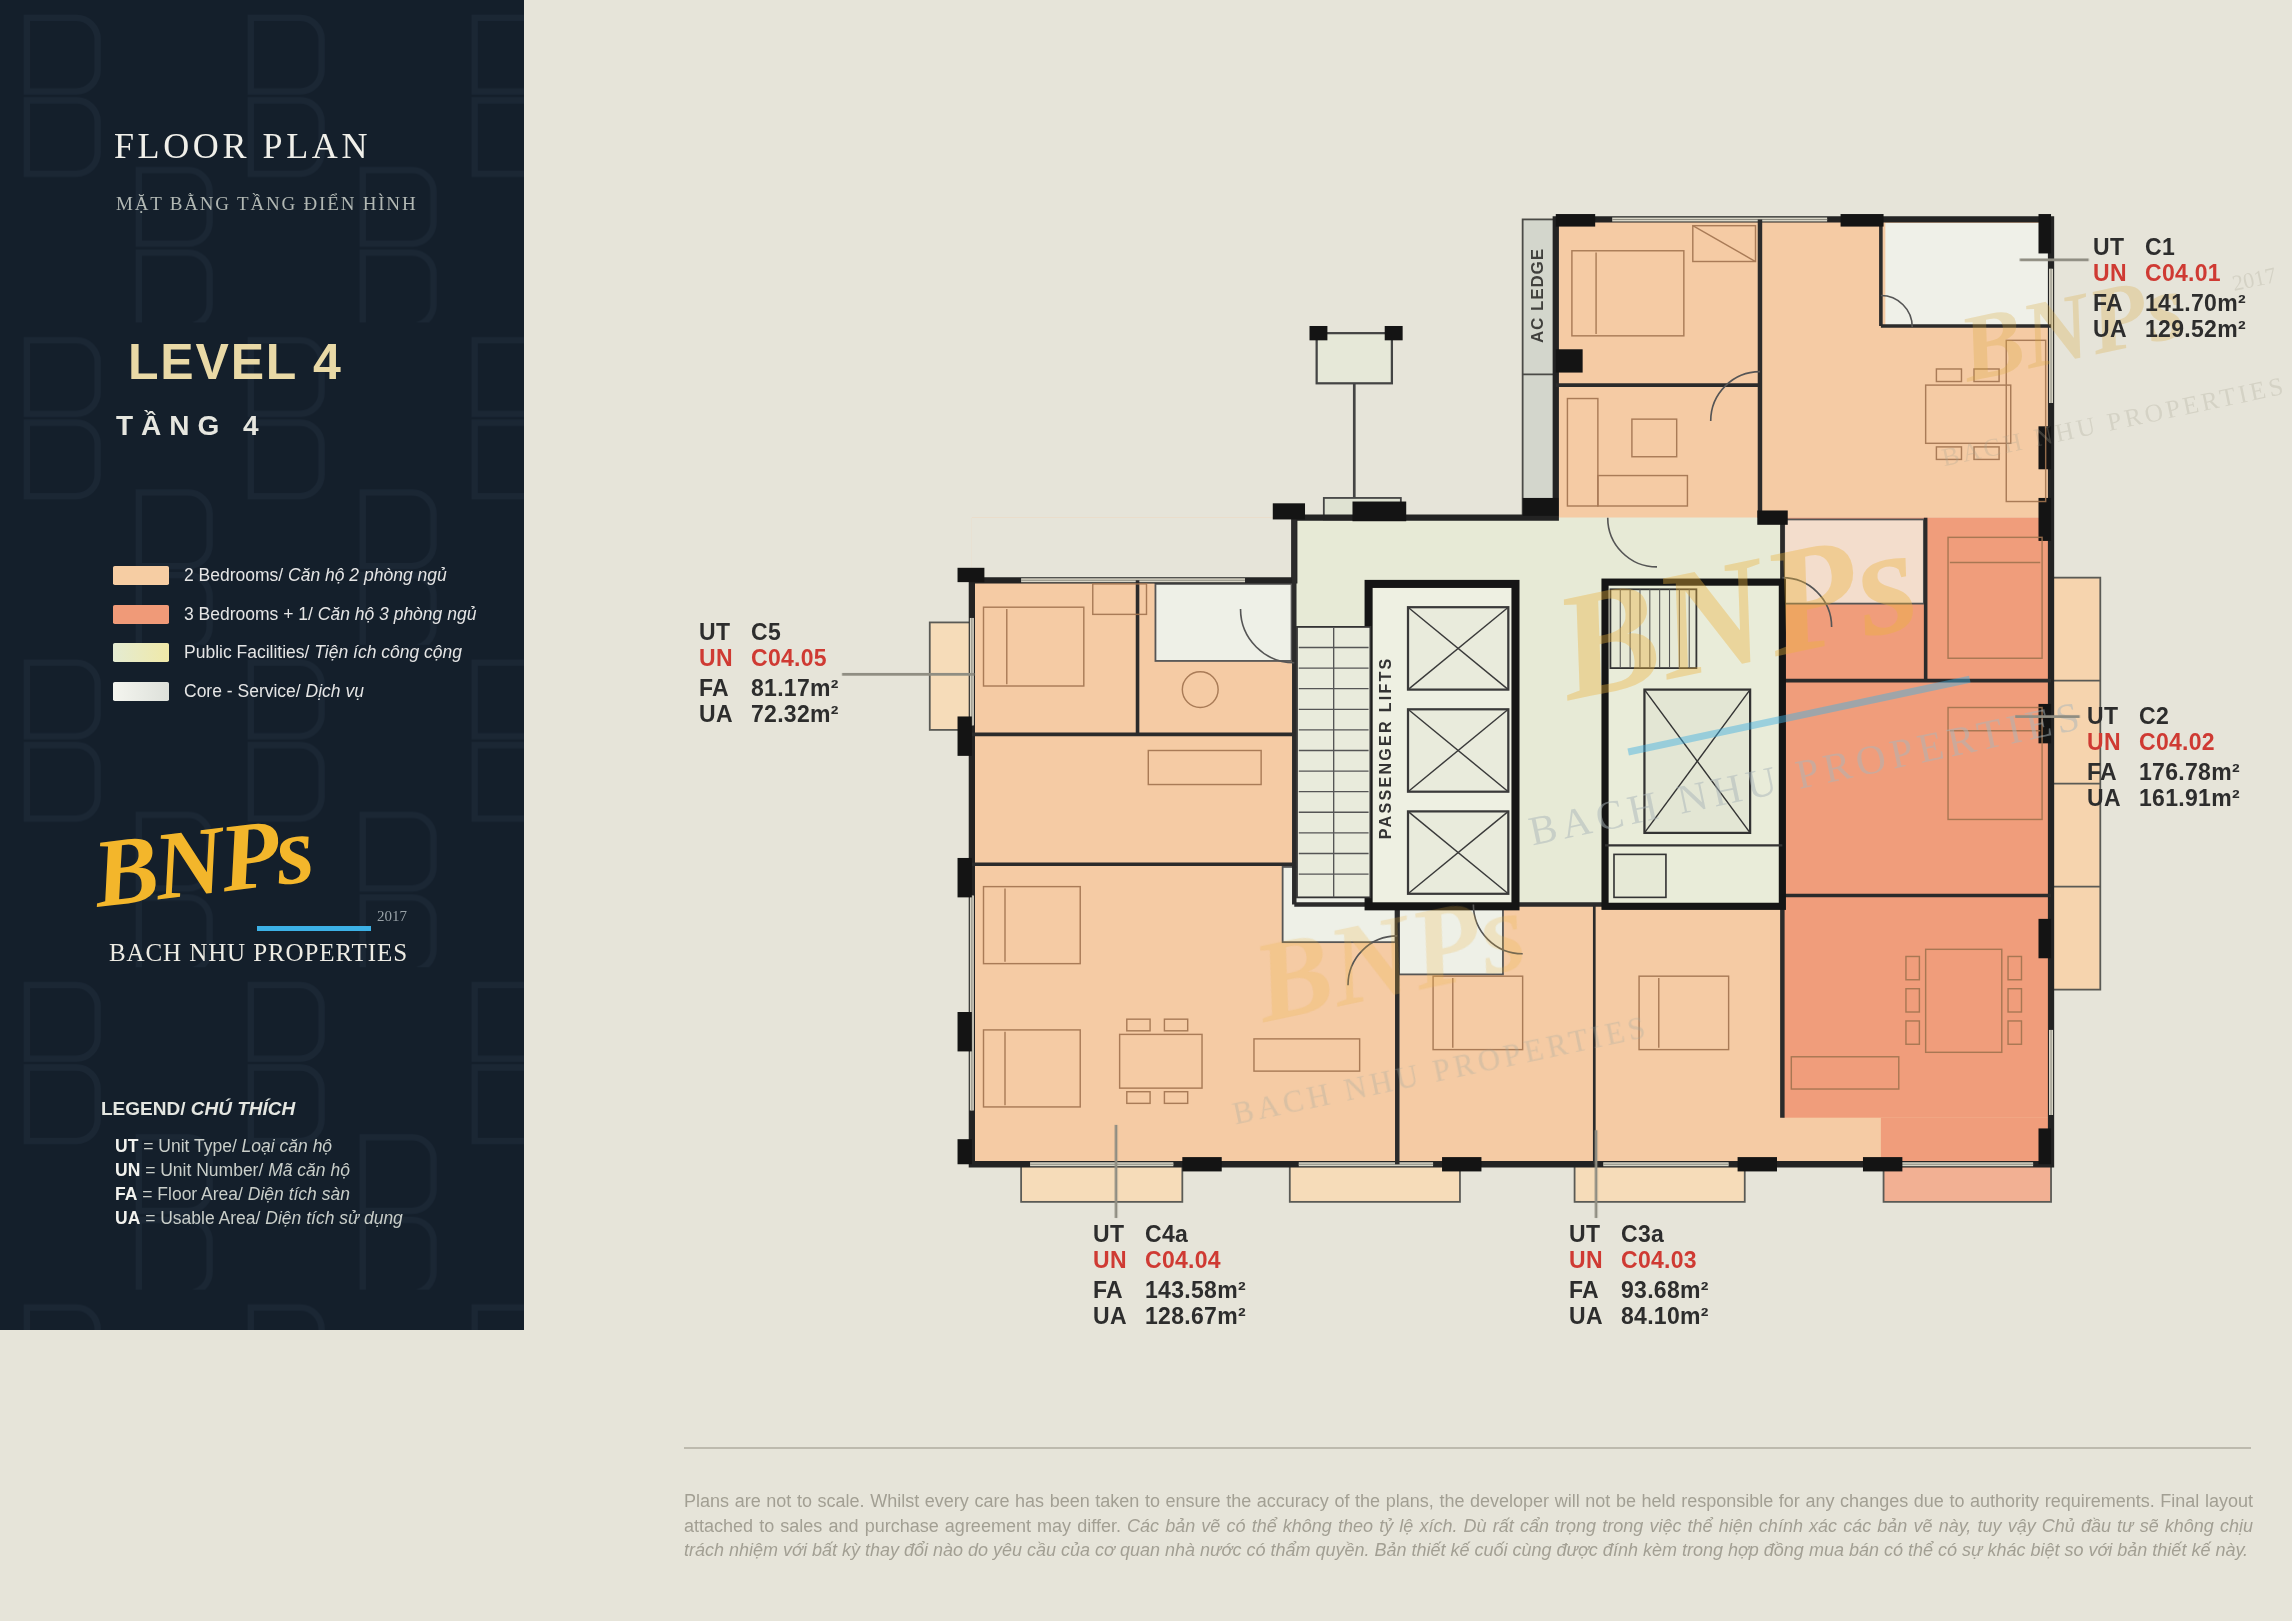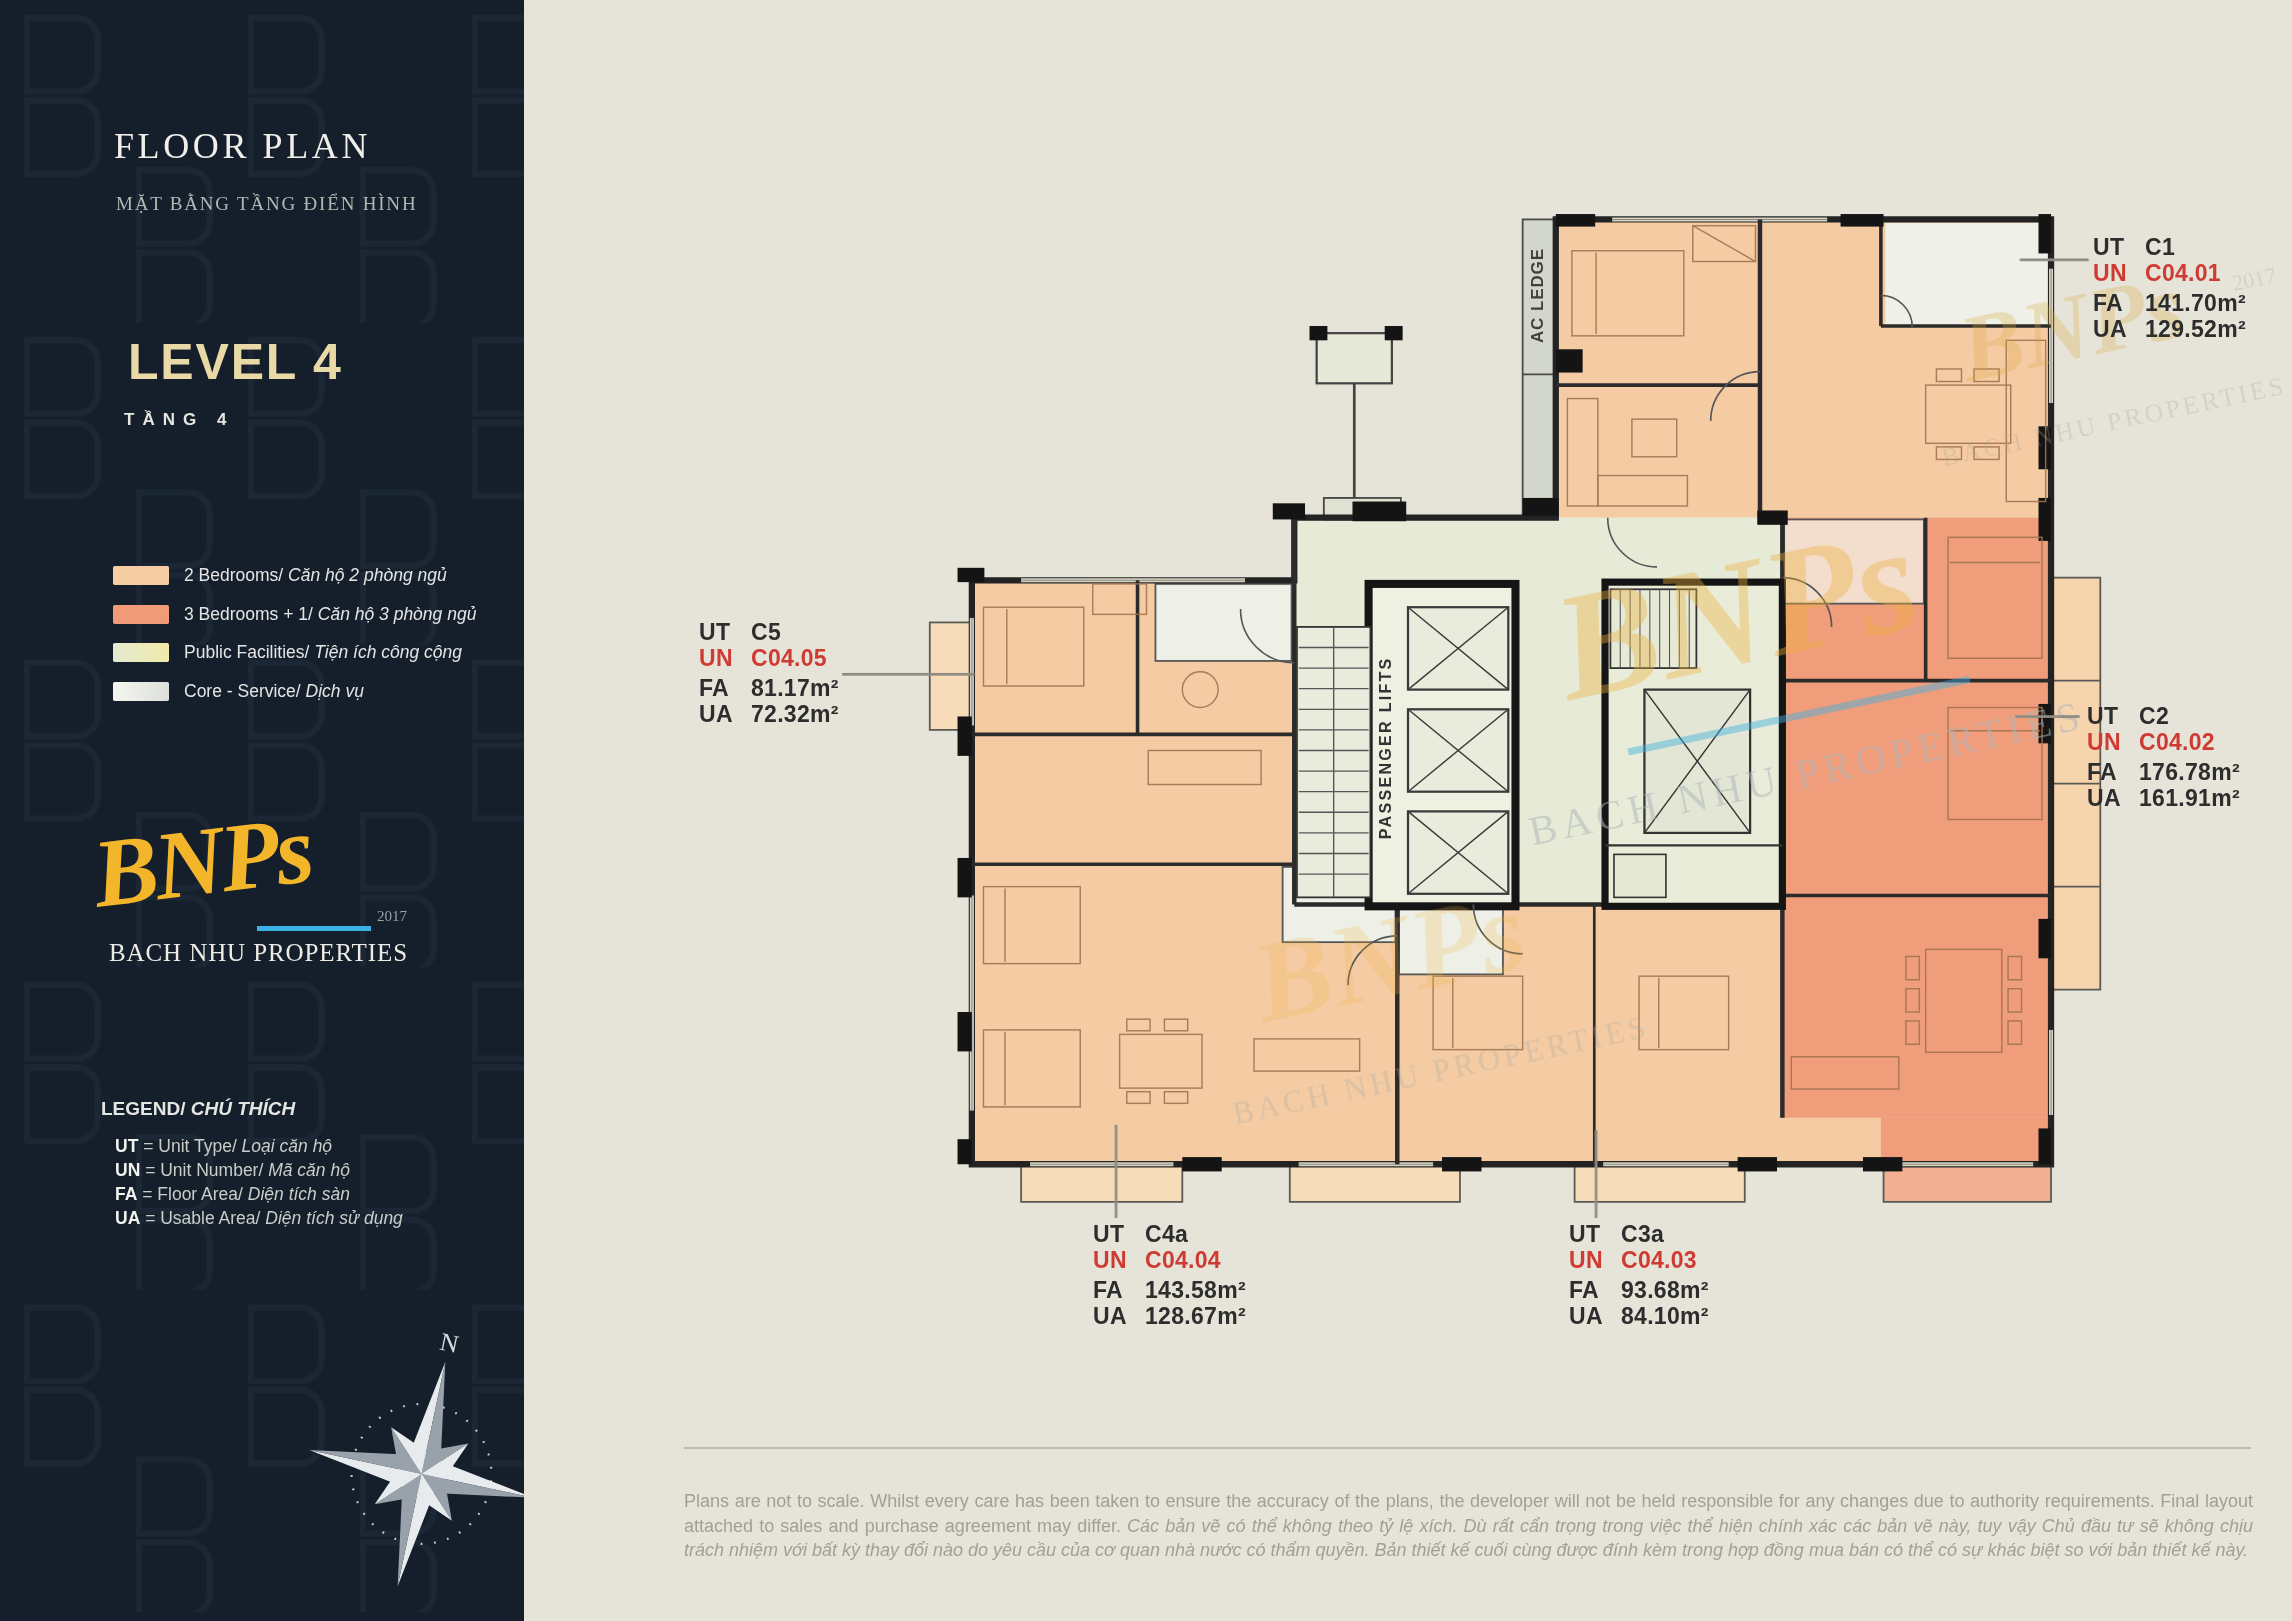--- a/index.html
+++ b/index.html
@@ -1,31 +1,31 @@
 <!DOCTYPE html>
 <html style="font-size:14.3px"><head>
 <meta charset="utf-8">
 <style>
   html,body{margin:0;padding:0;}
   body{width:2293px;height:1621px;position:relative;overflow:hidden;
        background:#e6e4d9;font-family:"Liberation Sans",sans-serif;}
 
   
-  .sidebar{position:absolute;left:0;top:0;width:524px;height:1621px;
+  .sidebar{position:absolute;left:0;top:0;width:524px;height:1330px;
            background:#141f2b;overflow:hidden;z-index:5;}
   .sidebar .pat{position:absolute;inset:0;}
   .sb-title{position:absolute;left:114px;top:125px;
             font-family:"Liberation Serif",serif;font-size:36px;letter-spacing:3.6px;
             color:#f0efe9;font-weight:400;}
   .sb-sub{position:absolute;left:116px;top:193px;
           font-family:"Liberation Serif",serif;font-size:19px;letter-spacing:1.8px;
           color:#b2b8b4;font-weight:400;}
   .sb-level{position:absolute;left:128px;top:333px;font-size:50px;font-weight:700;
             letter-spacing:1.8px;color:#e9d9a6;}
-  .sb-level-vi{position:absolute;left:124px;top:410px;font-size:17px;font-weight:700;
+  .sb-level-vi{position:absolute;left:116px;top:410px;font-size:28px;font-weight:700;
                letter-spacing:8px;color:#e6e6df;}
   .lg-item{position:absolute;left:113px;height:19.7px;}
   .lg-swatch{position:absolute;left:0;top:0;width:56px;height:19px;border-radius:1.8px;}
   .lg-text{position:absolute;left:71px;top:-0.9px;font-size:17.5px;color:#e5e5e5;white-space:nowrap;}
   .lg-text .vi{font-style:italic;}
   .logo-script{position:absolute;left:93px;top:806px;
                font-family:"Liberation Serif",serif;font-style:italic;font-weight:700;
                font-size:97px;color:#f3b62b;transform:rotate(-7deg);letter-spacing:-3.6px;}
   .logo-line{position:absolute;left:257px;top:926px;width:114px;height:4.5px;background:#3cb1e6;}
   .logo-year{position:absolute;left:377px;top:908px;font-family:"Liberation Serif",serif;

